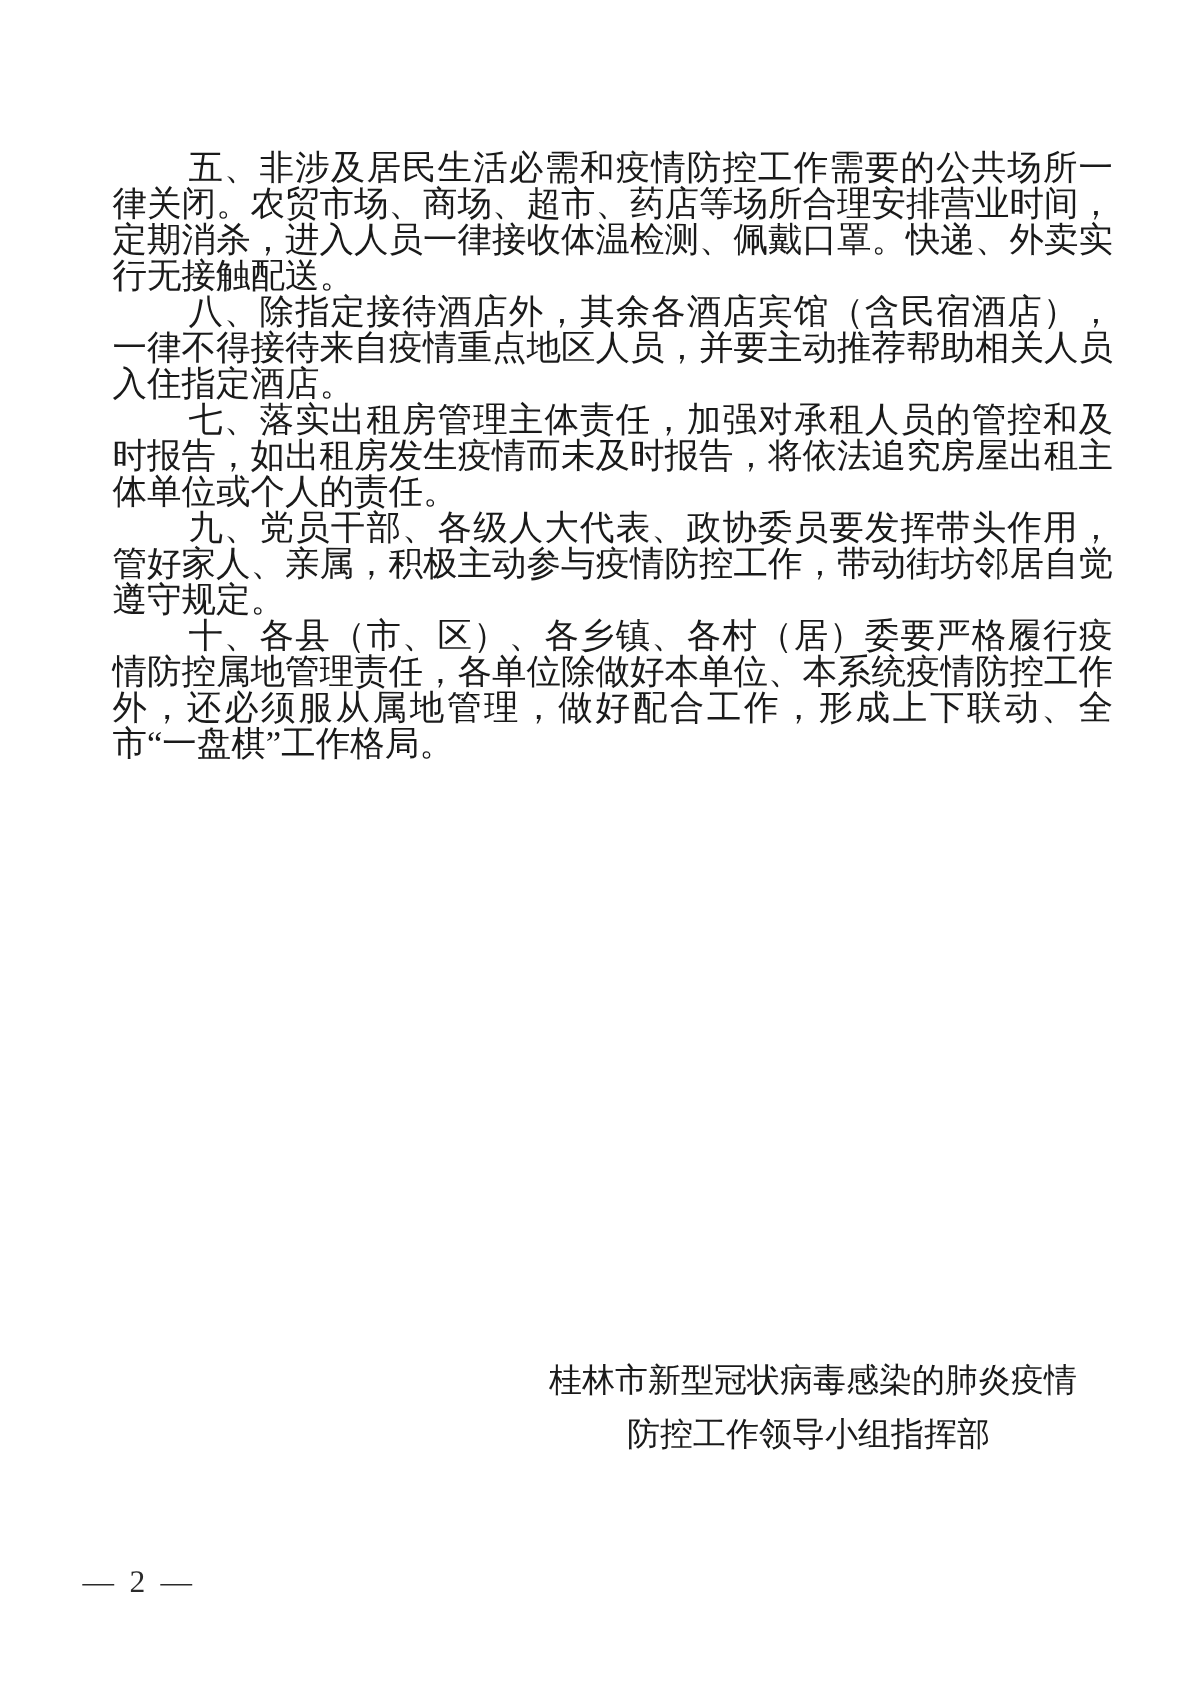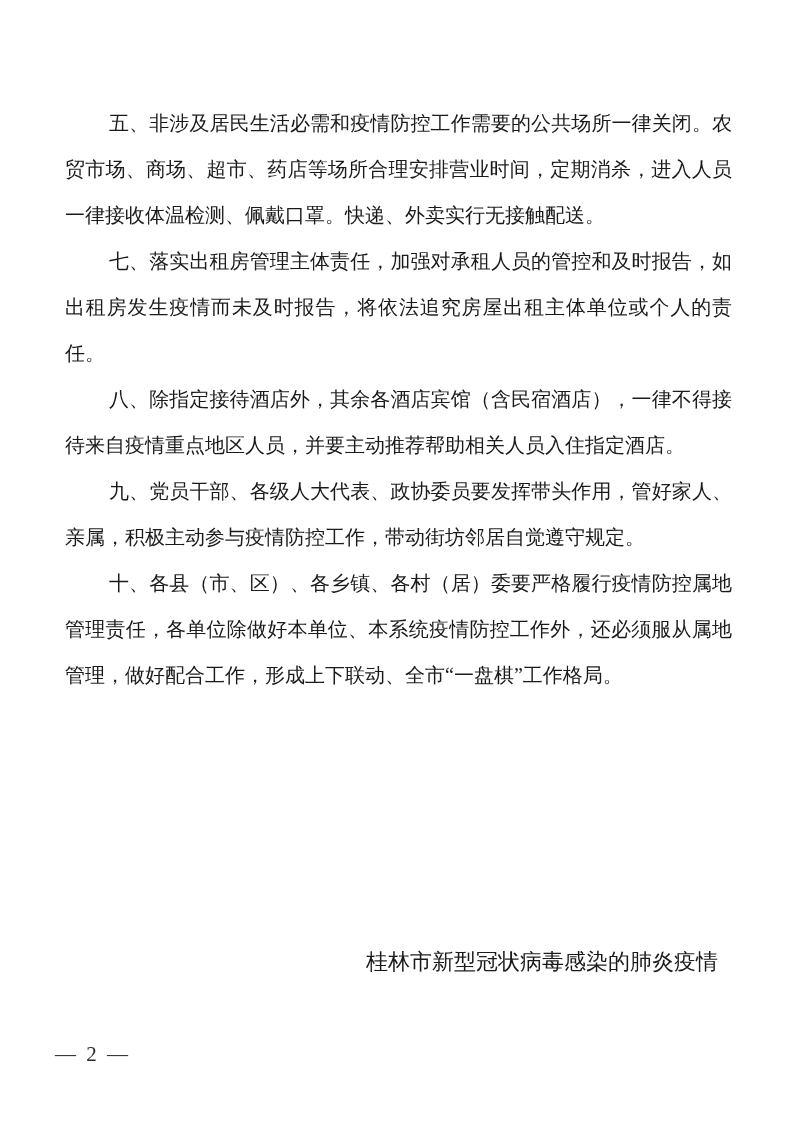--- a/index.html
+++ b/index.html
@@ -11,67 +11,67 @@
     position: relative;
     width: 793px;
     height: 1121px;
     background: #ffffff;
     overflow: hidden;
     font-family: "Liberation Serif", "DejaVu Serif", serif;
     color: #1a1a1a;
   }
   .doc-body {
     position: absolute;
-    left: 65px;
+    left: 75px;
     top: 100px;
     width: 667px;
-    font-size: 20px;
-    line-height: 46px;
+    font-size: 23px;
+    line-height: 24px;
     text-align: justify;
     text-justify: inter-character;
     letter-spacing: 0;
   }
   .doc-body p {
     margin: 0;
     padding: 0;
     text-indent: 2.2em;
   }
   .signature {
     position: absolute;
     left: 366px;
     top: 902px;
     width: 346px;
     text-align: center;
     font-size: 22px;
     line-height: 36px;
     white-space: nowrap;
-    margin-top: 42px;
   }
   .page-number {
     position: absolute;
     left: 55px;
     top: 1042px;
     font-size: 21px;
     line-height: 24px;
     word-spacing: 5px;
     color: #2a2a2a;
   }
 </style>
 </head>
 <body>
 
 <div class="page">
 
   <div class="doc-body">
     <p>五、非涉及居民生活必需和疫情防控工作需要的公共场所一律关闭。农贸市场、商场、超市、药店等场所合理安排营业时间，定期消杀，进入人员一律接收体温检测、佩戴口罩。快递、外卖实行无接触配送。</p>
+    <p>八、除指定接待酒店外，其余各酒店宾馆（含民宿酒店），一律不得接待来自疫情重点地区人员，并要主动推荐帮助相关人员入住指定酒店。</p>
     <p>七、落实出租房管理主体责任，加强对承租人员的管控和及时报告，如出租房发生疫情而未及时报告，将依法追究房屋出租主体单位或个人的责任。</p>
-    <p>八、除指定接待酒店外，其余各酒店宾馆（含民宿酒店），一律不得接待来自疫情重点地区人员，并要主动推荐帮助相关人员入住指定酒店。</p>
     <p>九、党员干部、各级人大代表、政协委员要发挥带头作用，管好家人、亲属，积极主动参与疫情防控工作，带动街坊邻居自觉遵守规定。</p>
     <p>十、各县（市、区）、各乡镇、各村（居）委要严格履行疫情防控属地管理责任，各单位除做好本单位、本系统疫情防控工作外，还必须服从属地管理，做好配合工作，形成上下联动、全市“一盘棋”工作格局。</p>
   </div>
 
   <div class="signature">
     <div>桂林市新型冠状病毒感染的肺炎疫情</div>
+    <div>防控工作领导小组指挥部</div>
   </div>
 
   <div class="page-number">— 2 —</div>
 
 </div>
 
 </body></html>

